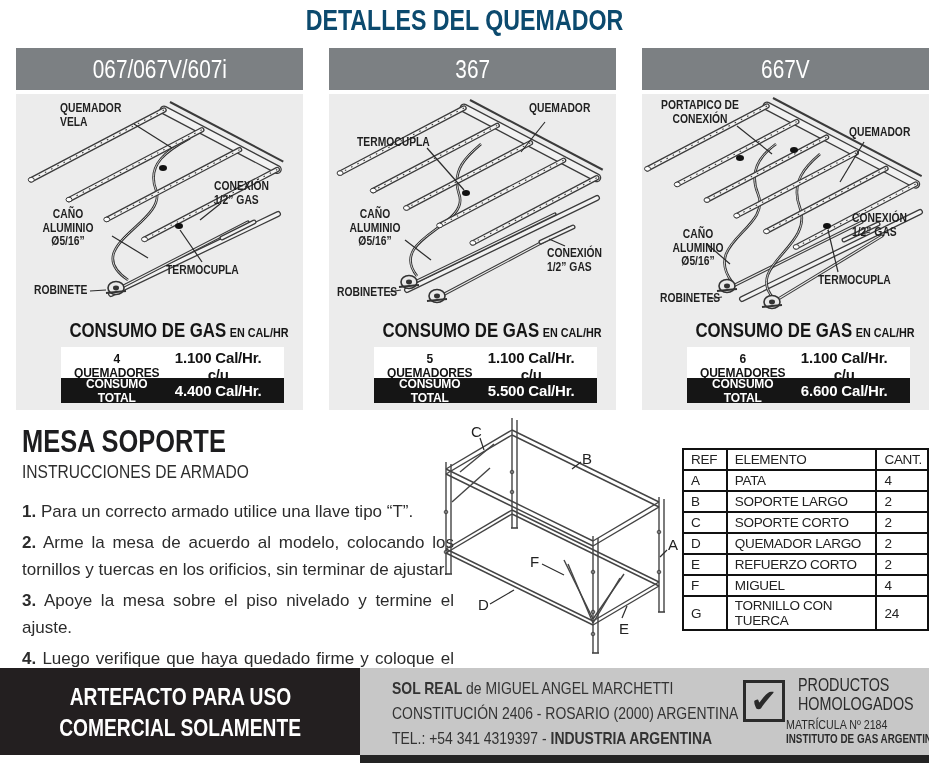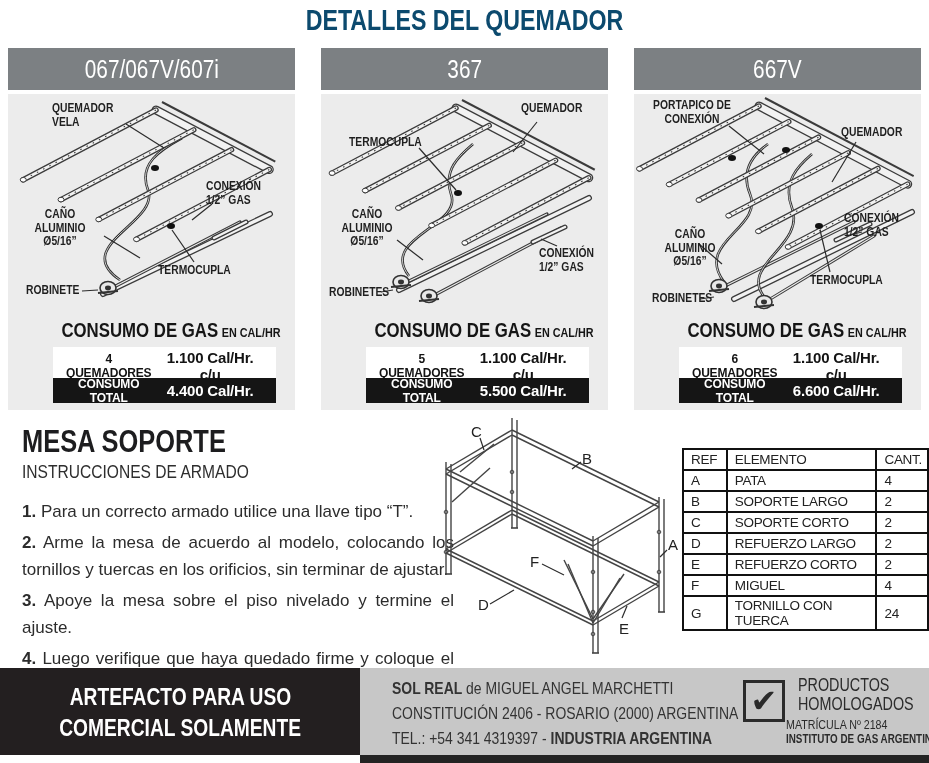--- a/index.html
+++ b/index.html
@@ -4,21 +4,21 @@
 <style>
   html,body{margin:0;padding:0;background:#ffffff;}
   .page{position:relative;width:929px;height:763px;background:#ffffff;overflow:hidden;
         font-family:"Liberation Sans","DejaVu Sans",sans-serif;color:#231f20;}
   .cx{display:inline-block;transform:scaleX(.8);transform-origin:50% 50%;white-space:nowrap;}
   .cxl{display:inline-block;transform:scaleX(.82);transform-origin:0 50%;white-space:nowrap;}
 
   .page-title{position:absolute;left:0;top:4px;width:100%;text-align:center;
               font-size:29px;font-weight:800;letter-spacing:0;color:#0c4a6e;}
 
-  .panels{position:absolute;left:8px;top:48px;width:913px;display:flex;gap:26px;}
+  .panels{position:absolute;left:16px;top:48px;width:913px;display:flex;gap:26px;}
   .panel{flex:1;min-width:0;}
   .panel-header{height:42px;background:#7c8083;margin-bottom:4px;display:flex;align-items:center;justify-content:center;
                 color:#fff;font-size:26px;font-weight:400;}
   .panel-body{position:relative;height:316px;background:#ececec;}
   .burner-svg{position:absolute;left:0;top:0;}
 
   .dlab{position:absolute;font-size:12px;font-weight:700;line-height:13.5px;color:#1f1f1f;
         white-space:nowrap;transform:scaleX(.86);transform-origin:0 0;}
   .dlab.ctr{text-align:center;transform-origin:50% 0;}
 
@@ -436,21 +436,21 @@
           <td>SOPORTE LARGO</td>
           <td>2</td>
         </tr>
       <tr>
           <td>C</td>
           <td>SOPORTE CORTO</td>
           <td>2</td>
         </tr>
       <tr>
           <td>D</td>
-          <td>REFUERZO LARGO</td>
+          <td>QUEMADOR LARGO</td>
           <td>2</td>
         </tr>
       <tr>
           <td>E</td>
           <td>REFUERZO CORTO</td>
           <td>2</td>
         </tr>
       <tr>
           <td>F</td>
           <td>MIGUEL</td>

